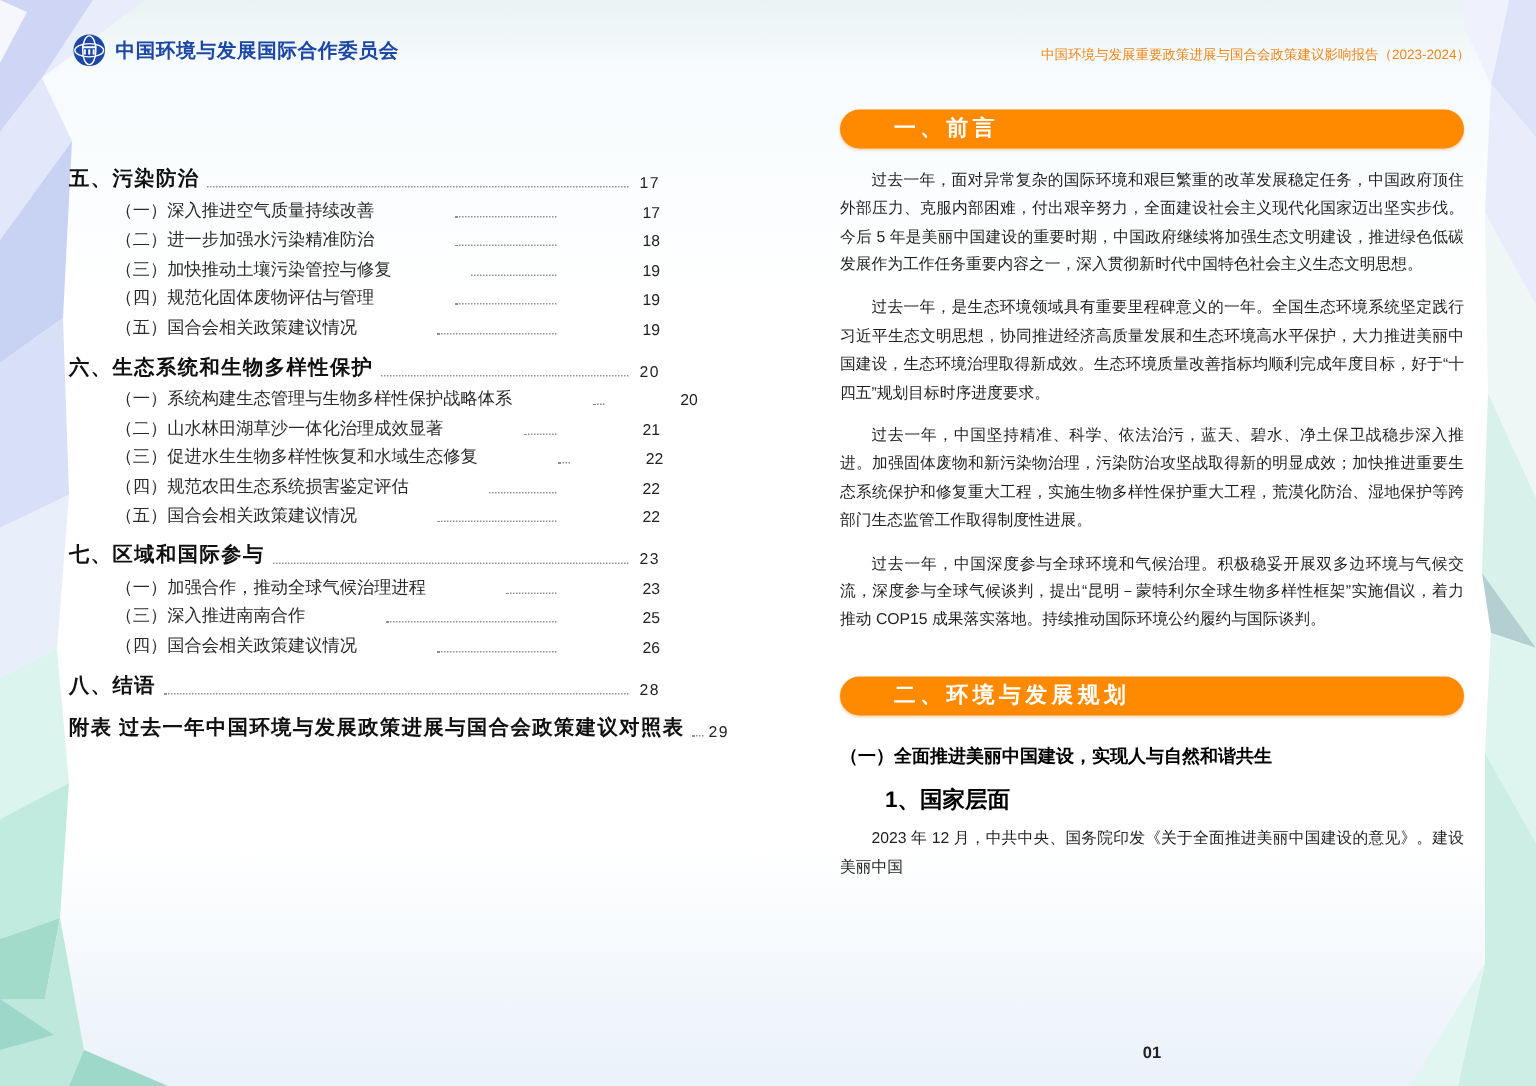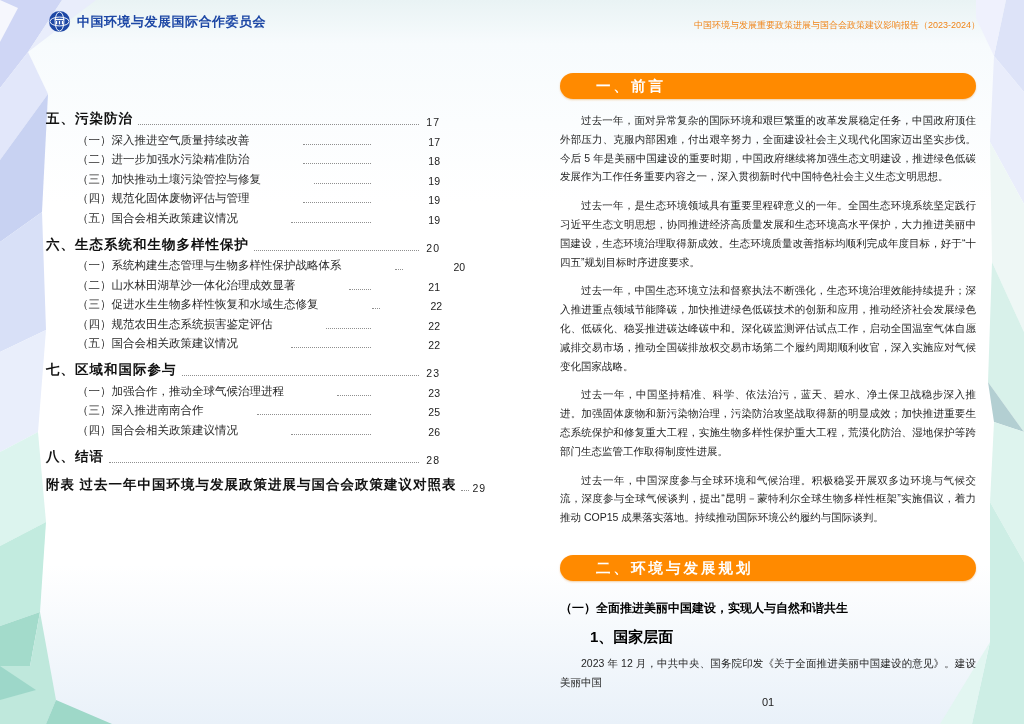--- a/index.html
+++ b/index.html
@@ -7,21 +7,21 @@
   .page {
     position:relative;
     width:1024px; height:724px;
     overflow:hidden;
     background:linear-gradient(180deg,#e9f3f4 0%,#f7fbfd 6%,#ffffff 28%,#ffffff 78%,#e9f1f9 100%);
     font-family:"Liberation Sans",sans-serif;
   }
   .deco { position:absolute; left:0; top:0; width:1024px; height:724px; pointer-events:none; }
 
   
-  .hdr { position:absolute; left:48px; right:44px; top:10px; display:flex; justify-content:space-between; align-items:center;gap:44px; }
+  .hdr { position:absolute; left:48px; right:44px; top:22px; display:flex; justify-content:space-between; align-items:flex-start;gap:44px; }
   .org { display:flex; align-items:center; gap:6px; }
   .org-name { font-size:13px; font-weight:bold; color:#1d47a5; letter-spacing:0.5px; }
   .report-title { margin-top:8px; font-size:9px; color:#f08519; }
 
   
   .toc { position:absolute; left:46px; top:106px; width:394px; }
   .toc-row { display:flex; align-items:flex-end; }
   .toc-row.lvl1 { font-weight:bold; font-size:13.5px; color:#111; height:22px; margin-top:6px;
                   font-family:"Liberation Serif","DejaVu Serif",serif; letter-spacing:1px; }
   .toc-row.lvl1.first { margin-top:0; }
@@ -38,21 +38,21 @@
             box-shadow:0 1px 2px rgba(220,120,0,0.35); }
   .banner.second { margin-top:28px; }
   .content p.body { margin-top:10px; text-indent:2em; text-align:justify; font-size:10.5px;
                     line-height:18.8px; color:#1f1f1f; }
   .content p.body.firstp { margin-top:12px; }
   .h3 { margin-top:19px; font-size:12px; font-weight:bold; color:#000; }
   .h4 { margin-top:11px; font-size:15px; font-weight:bold; color:#000; text-indent:2em; }
   .content p.lastp { margin-top:7px; text-indent:2em; text-align:justify; font-size:10.5px;
                      line-height:18.8px; color:#1f1f1f; }
   .page-num { position:absolute; left:560px; width:416px; bottom:16px; text-align:center;
-              font-size:11px; font-weight:normal; color:#222; }
+              font-size:11px; font-weight:bold; color:#222; }
 </style>
 </head>
 <body>
 
 <div class="page">
 
   <svg class="deco" viewBox="0 0 1024 724" xmlns="http://www.w3.org/2000/svg">
 
     <polygon points="0,0 62,0 28,52 0,88" fill="#cfd6f5"></polygon>
     <polygon points="62,0 96,0 28,52" fill="#e9edfb"></polygon>
@@ -187,21 +187,20 @@
         <span class="toc-label">附表 过去一年中国环境与发展政策进展与国合会政策建议对照表</span>
         <span class="toc-dots"></span>
         <span class="toc-page">29</span>
       </div>
   </div>
 
   <div class="content">
     <div class="banner">一、前言</div>
     <p class="body firstp">过去一年，面对异常复杂的国际环境和艰巨繁重的改革发展稳定任务，中国政府顶住外部压力、克服内部困难，付出艰辛努力，全面建设社会主义现代化国家迈出坚实步伐。今后 5 年是美丽中国建设的重要时期，中国政府继续将加强生态文明建设，推进绿色低碳发展作为工作任务重要内容之一，深入贯彻新时代中国特色社会主义生态文明思想。</p>
     <p class="body">过去一年，是生态环境领域具有重要里程碑意义的一年。全国生态环境系统坚定践行习近平生态文明思想，协同推进经济高质量发展和生态环境高水平保护，大力推进美丽中国建设，生态环境治理取得新成效。生态环境质量改善指标均顺利完成年度目标，好于“十四五”规划目标时序进度要求。</p>
-    <p class="body">过去一年，中国生态环境立法和督察执法不断强化，生态环境治理效能持续提升；深入推进重点领域节能降碳，加快推进绿色低碳技术的创新和应用，推动经济社会发展绿色化、低碳化、稳妥推进碳达峰碳中和。深化碳监测评估试点工作，启动全国温室气体自愿减排交易市场，推动全国碳排放权交易市场第二个履约周期顺利收官，深入实施应对气候变化国家战略。</p>
     <p class="body">过去一年，中国坚持精准、科学、依法治污，蓝天、碧水、净土保卫战稳步深入推进。加强固体废物和新污染物治理，污染防治攻坚战取得新的明显成效；加快推进重要生态系统保护和修复重大工程，实施生物多样性保护重大工程，荒漠化防治、湿地保护等跨部门生态监管工作取得制度性进展。</p>
     <p class="body">过去一年，中国深度参与全球环境和气候治理。积极稳妥开展双多边环境与气候交流，深度参与全球气候谈判，提出“昆明－蒙特利尔全球生物多样性框架”实施倡议，着力推动 COP15 成果落实落地。持续推动国际环境公约履约与国际谈判。</p>
     <div class="banner second">二、环境与发展规划</div>
     <div class="h3">（一）全面推进美丽中国建设，实现人与自然和谐共生</div>
     <div class="h4">1、国家层面</div>
     <p class="lastp">2023 年 12 月，中共中央、国务院印发《关于全面推进美丽中国建设的意见》。建设美丽中国</p>
   </div>
 
   <div class="page-num">01</div>
 </div>

